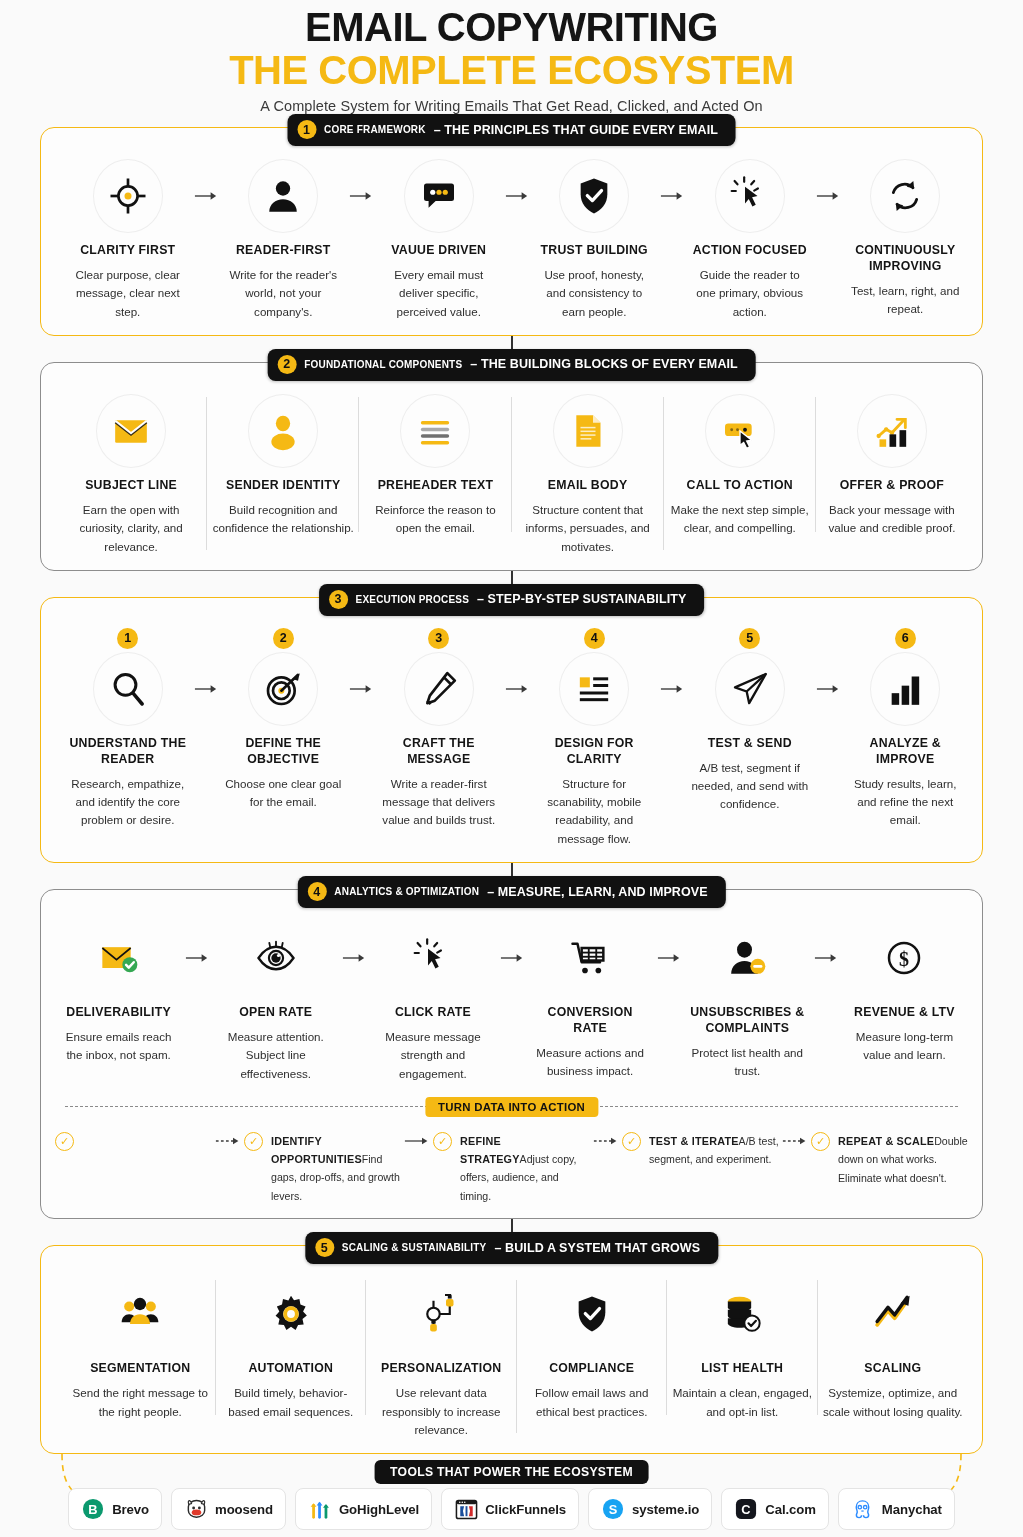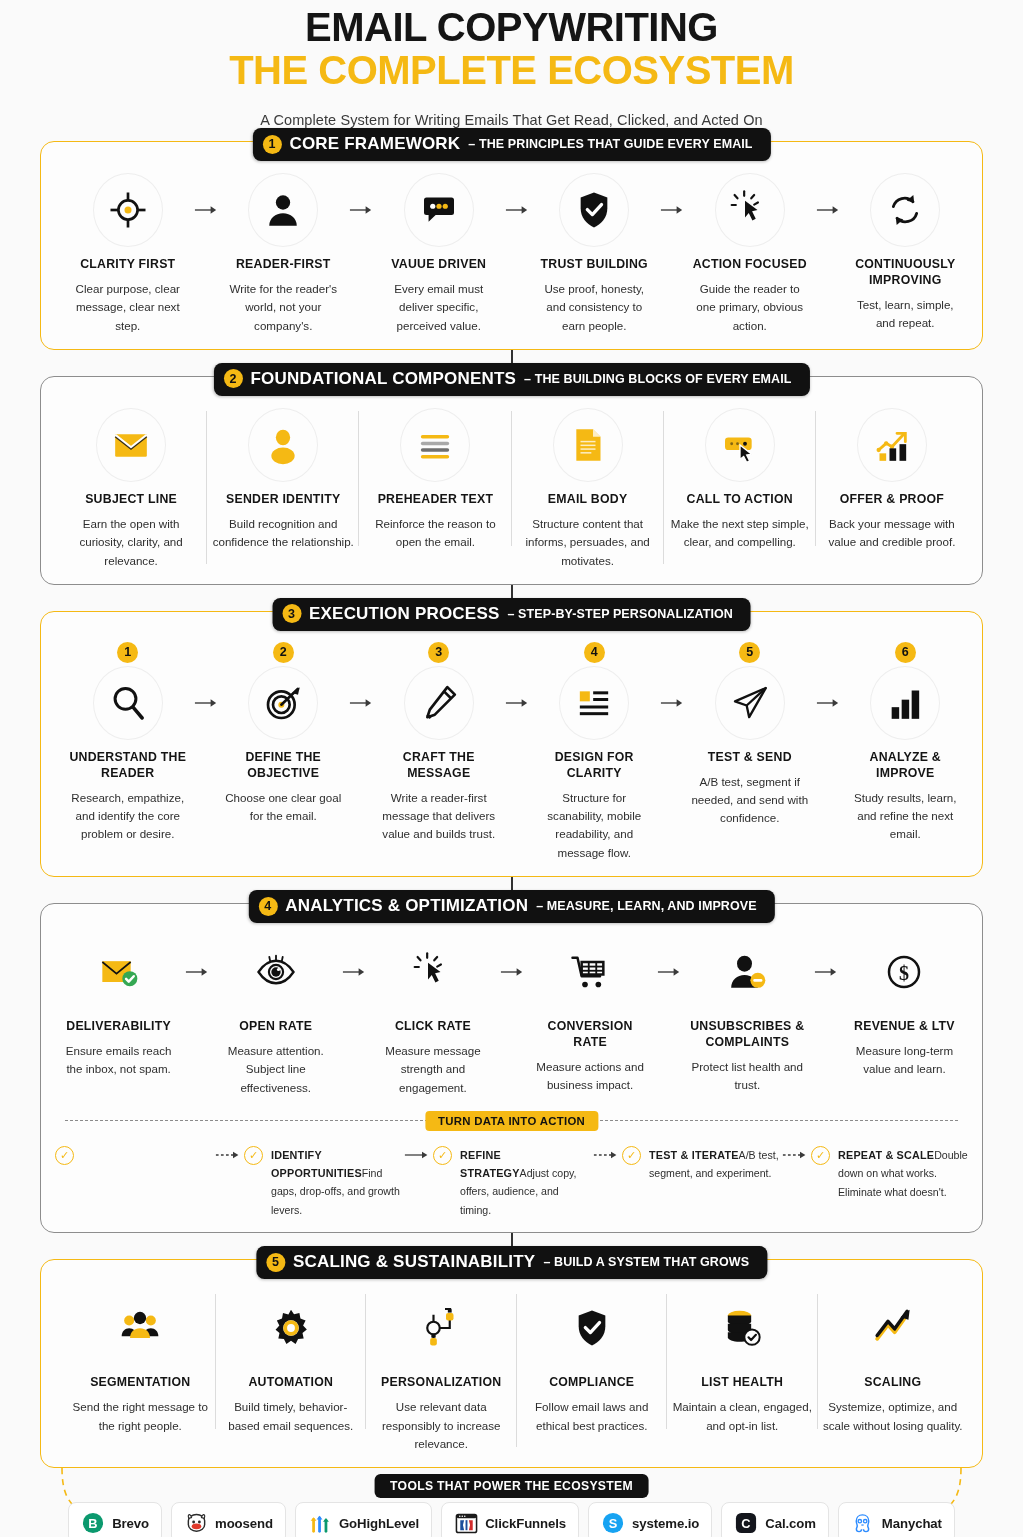--- a/index.html
+++ b/index.html
@@ -16,21 +16,21 @@
   .hdr { text-align:center; padding-top:6px; }
   .hdr .l1 {
     font-size:40px; font-weight:bold; letter-spacing:-0.5px;
     color:#151515; line-height:1.05;
   }
   .hdr .l2 {
     font-size:40px; font-weight:bold; letter-spacing:-0.5px;
     color:#F5B914; line-height:1.05; margin-top:1px;
   }
   .hdr .sub {
-    font-size:14.5px; color:#3a3a3a; margin-top:21px; letter-spacing:.1px;
+    font-size:14.5px; color:#3a3a3a; margin-top:7px; letter-spacing:.1px;
   }
 
   
   .sec { position:relative; margin:0 40px; }
   .sec .card {
     border-radius:14px; background:#fdfdfd;
     padding:30px 14px 14px 14px;
   }
   .sec.yellow .card { border:1.6px solid #F5B914;padding-left:24px; }
   .sec.gray   .card { border:1.6px solid #8d8d8d; }
@@ -43,21 +43,21 @@
     white-space:nowrap; z-index:5;
     box-shadow:0 1px 3px rgba(0,0,0,.25);
   }
   .badge .num {
     width:19px;height:19px;border-radius:50%;
     background:#F5B914; color:#111;
     font-size:12.5px; font-weight:bold;
     display:flex;align-items:center;justify-content:center;
     flex:0 0 auto;
   }
-  .badge .t1 { font-size:17px; font-weight:bold; letter-spacing:.2px; }
+  .badge .t1 { font-size:10px; font-weight:bold; letter-spacing:.2px; }
   .badge .t2 { font-size:12.5px; font-weight:bold; letter-spacing:.1px; }
 
   
   .conn { height:26px; position:relative; }
   .conn svg { position:absolute; left:50%; transform:translateX(-50%); top:0; }
 
   
   .cols { display:flex; align-items:flex-start; }
   .col { flex:1 1 0; text-align:center; padding:0 4px; position:relative; }
   .col.divider::after{
@@ -265,21 +265,21 @@
               <span style="position:relative">
                 <svg viewBox="0 0 48 48" width="40" height="40">
       <path d="M10 20a14 14 0 0123.5-6" fill="none" stroke="#111111" stroke-width="3.4" stroke-linecap="round"></path>
       <path d="M38 28a14 14 0 01-23.5 6" fill="none" stroke="#111111" stroke-width="3.4" stroke-linecap="round"></path>
       <path d="M34 6l1 9-9-2z" fill="#111111"></path>
                   <path d="M14 42l-1-9 9 2z" fill="#111111"></path>
                 </svg>
               </span>
             </div>
             <div class="ttl">CONTINUOUSLY IMPROVING</div>
-            <div class="dsc">Test, learn, simple, and repeat.</div>
+            <div class="dsc">Test, learn, right, and repeat.</div>
           </div>
         </div>
       </div>
     </div>
     <div class="conn">
       <svg width="20" height="26" viewBox="0 0 20 26">
     <line x1="10" y1="0" x2="10" y2="18" stroke="#1b1b1b" stroke-width="1.8"></line>
     <path d="M4.5 17h11L10 25.5z" fill="#1b1b1b"></path>
       </svg>
     </div>
@@ -393,21 +393,21 @@
     <div class="conn">
       <svg width="20" height="26" viewBox="0 0 20 26">
     <line x1="10" y1="0" x2="10" y2="18" stroke="#1b1b1b" stroke-width="1.8"></line>
     <path d="M4.5 17h11L10 25.5z" fill="#1b1b1b"></path>
       </svg>
     </div>
     <div class="sec yellow">
       <div class="badge">
         <span class="num">3</span>
         <span class="t1">EXECUTION PROCESS</span>
-        <span class="t2">– STEP-BY-STEP PERSONALIZATION</span>
+        <span class="t2">– STEP-BY-STEP SUSTAINABILITY</span>
       </div>
       <div class="card">
         <div class="cols">
           <div class="col">
             <div class="stepnum">1</div>
             <div class="icn">
               <span class="ring"></span>
               <span style="position:relative">
                 <svg viewBox="0 0 48 48" width="40" height="40">
       <circle cx="21" cy="19" r="12.5" fill="none" stroke="#111111" stroke-width="3.6"></circle>

